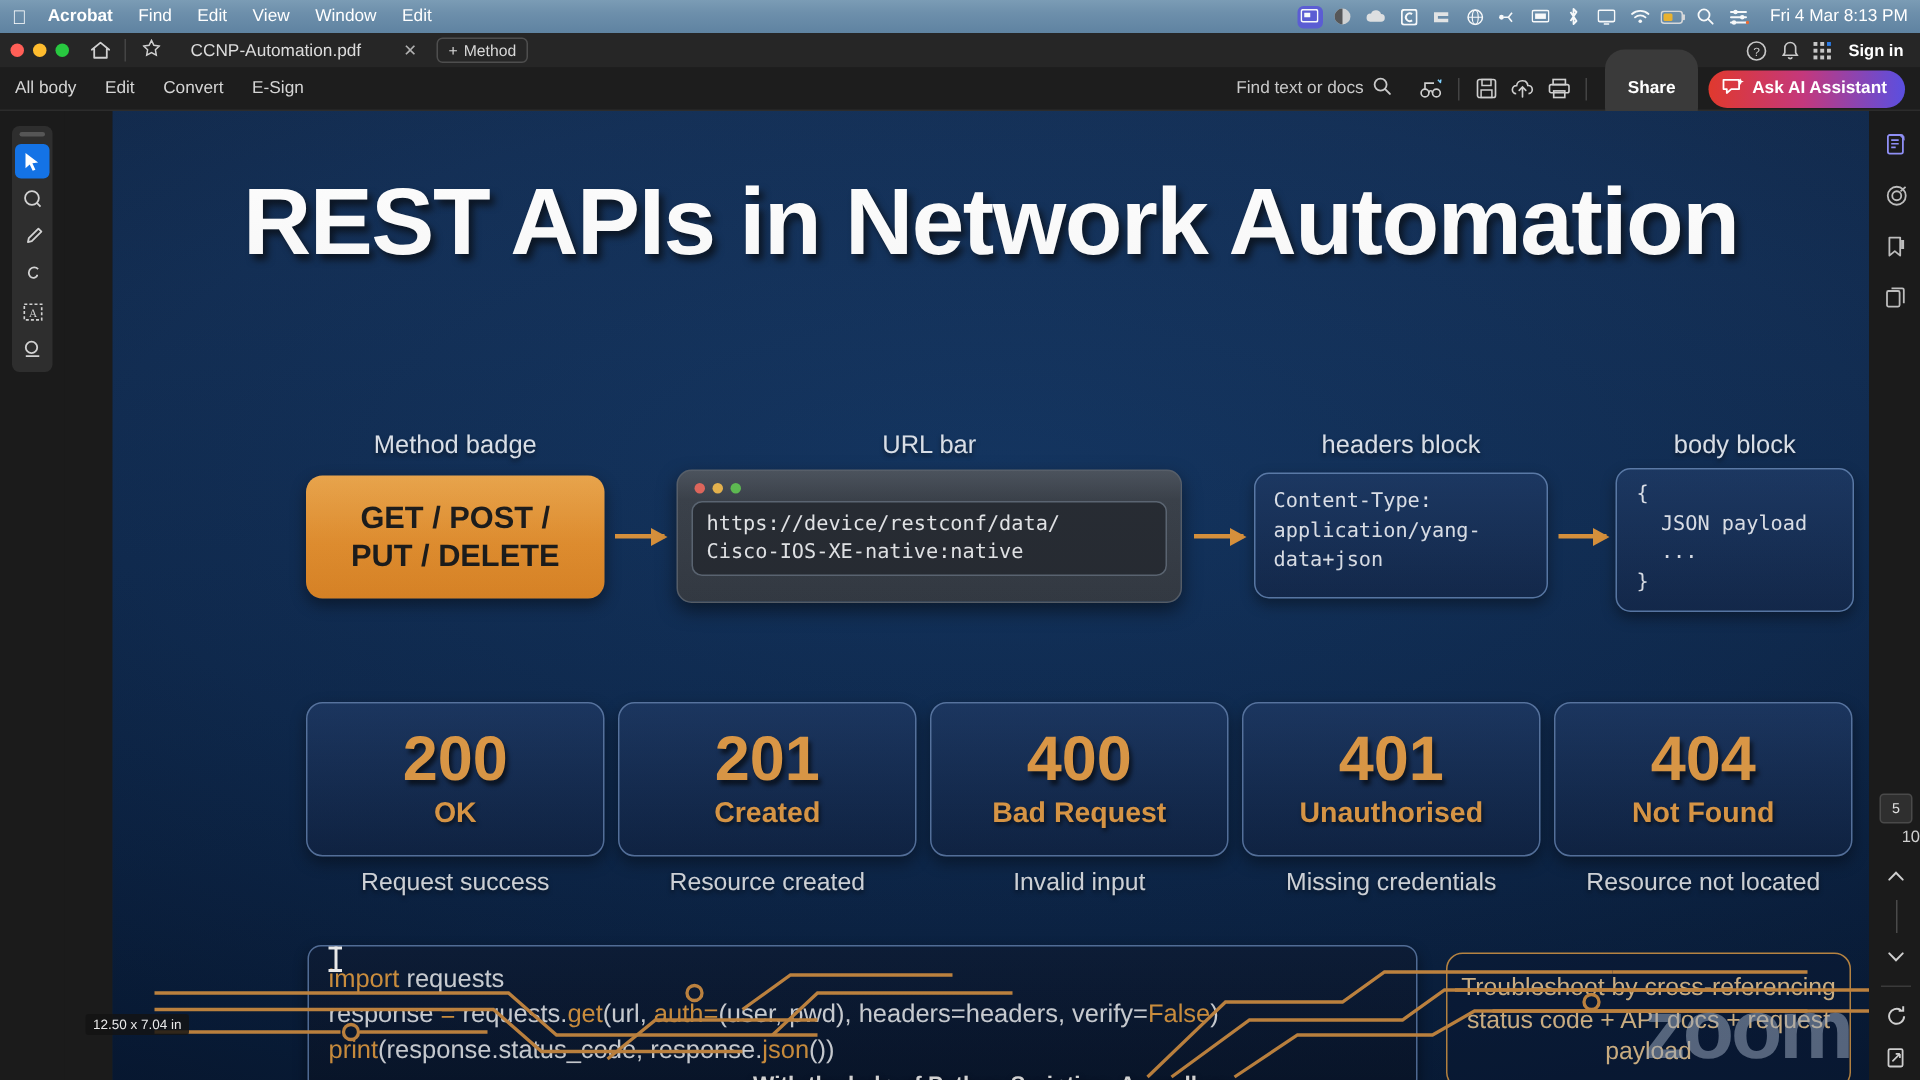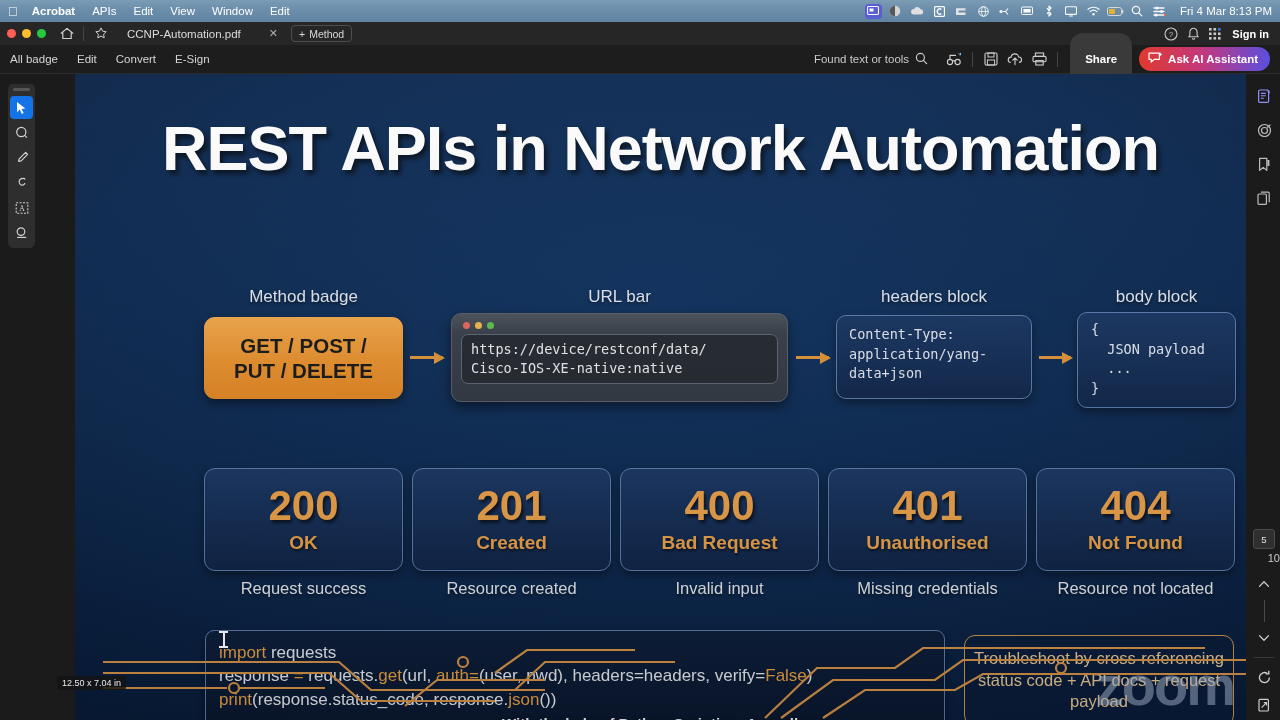--- a/index.html
+++ b/index.html
@@ -261,21 +261,21 @@
   .cursor-ibeam i {
     position:absolute; left:3.5px; top:0; width:2px; height:17px; background:#e8e8e8;
   }
 </style>
 </head>
 <body>
 
 <div id="menubar">
   <span class="apple"></span>
   <span class="mi bold">Acrobat</span>
-  <span class="mi">APIs</span>
+  <span class="mi">Find</span>
   <span class="mi">Edit</span>
   <span class="mi">View</span>
   <span class="mi">Window</span>
   <span class="mi">Edit</span>
   <span class="spacer"></span>
 
   <span class="sysicon active">
     <svg width="12" height="10" viewBox="0 0 12 10">
         <rect x="0.5" y="0.5" width="11" height="8" rx="1.2" fill="none" stroke="#fff" stroke-width="1.1"></rect>
         <rect x="2.5" y="2.5" width="4" height="3" fill="#fff"></rect>
@@ -414,28 +414,28 @@
           <rect x="10" y="5.5" width="2.6" height="2.6"></rect>
           <rect x="10" y="10" width="2.6" height="2.6"></rect>
         </g>
       <rect x="10" y="1" width="2.6" height="2.6" fill="#2b7de9"></rect>
     </svg>
   </span>
   <span class="signin">Sign in</span>
 </div>
 
 <div id="toolmenu">
-  <span class="tm-item">All badge</span>
+  <span class="tm-item">All body</span>
   <span class="tm-item">Edit</span>
   <span class="tm-item">Convert</span>
   <span class="tm-item">E-Sign</span>
   <span class="spacer"></span>
 
   <div class="findbox">
-    <span>Found text or tools</span>
+    <span>Find text or docs</span>
     <span>
       <svg width="13" height="13" viewBox="0 0 13 13">
           <circle cx="5.4" cy="5.4" r="4" fill="none" stroke="#c9c9c9" stroke-width="1.2"></circle>
           <path d="M8.4 8.4l3.2 3.2" stroke="#c9c9c9" stroke-width="1.3" stroke-linecap="round"></path>
         </svg>
     </span>
   </div>
   <span class="tb2-icon" style="margin-left:14px;">
     <svg width="17" height="15" viewBox="0 0 17 15">
         <circle cx="4" cy="10" r="2.6" fill="none" stroke="#cfcfcf" stroke-width="1.1"></circle>

